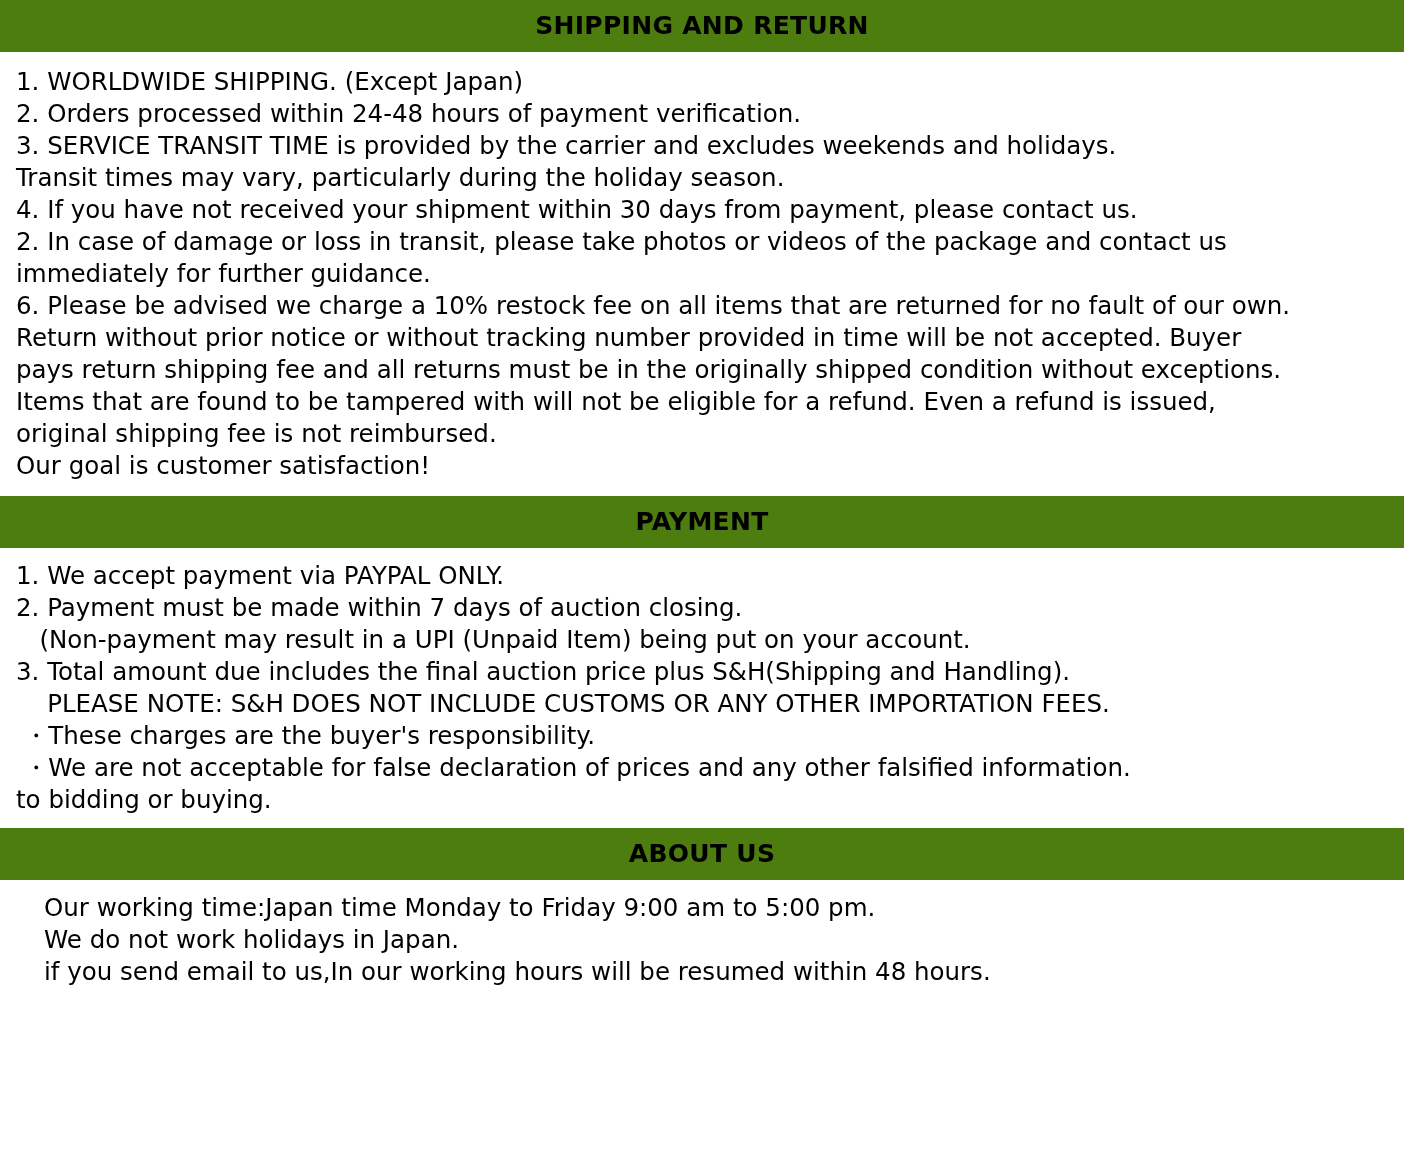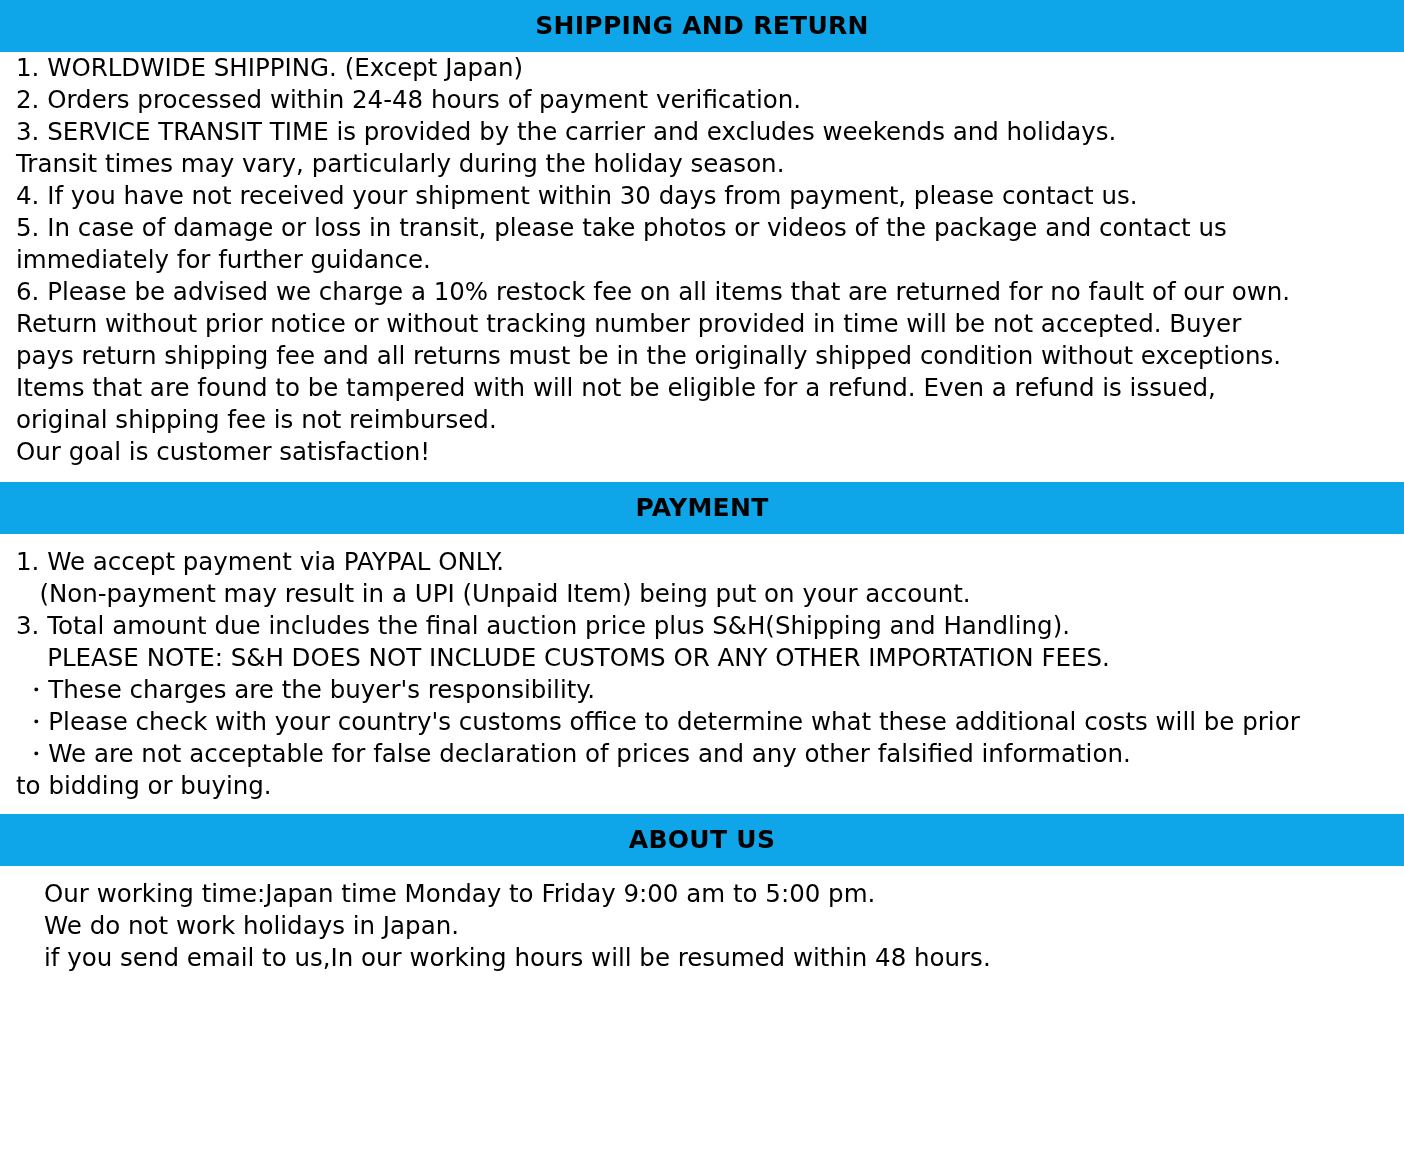--- a/index.html
+++ b/index.html
@@ -11,70 +11,70 @@
     width: 1404px;
     min-height: 1154px;
     font-family: "DejaVu Sans", sans-serif;
     color: #000000;
   }
   .page {
     width: 1404px;
     box-sizing: border-box;
   }
   .section-header {
-    background: #0ea5e9;
+    background: #4d7c0f;
     text-align: center;
     font-weight: bold;
     font-size: 25px;
     line-height: 1.0;
     padding: 13px 0 14px 0;
     letter-spacing: 0.3px;
   }
   .section-body {
     padding: 12px 14px 10px 16px;
     font-size: 24.5px;
     line-height: 32px;
   }
   .section-body .line {
     white-space: pre-wrap;
   }
-  .body-shipping { padding-top: 0; padding-bottom: 14px; border-radius: 9px; }
+  .body-shipping { padding-top: 14px; padding-bottom: 14px; border-radius: 9px; }
   .body-payment { padding-top: 12px; padding-bottom: 12px; border-radius: 19px; }
   .body-about { padding-top: 12px; padding-bottom: 16px; margin-left: 28px; }
 </style>
 </head>
 <body>
 
 <div class="page">
 
   <div class="section-header">SHIPPING AND RETURN</div>
   <div class="section-body body-shipping">
     <div class="line">1. WORLDWIDE SHIPPING. (Except Japan)</div>
     <div class="line">2. Orders processed within 24-48 hours of payment verification.</div>
     <div class="line">3. SERVICE TRANSIT TIME is provided by the carrier and excludes weekends and holidays.</div>
     <div class="line">Transit times may vary, particularly during the holiday season.</div>
     <div class="line">4. If you have not received your shipment within 30 days from payment, please contact us.</div>
-    <div class="line">5. In case of damage or loss in transit, please take photos or videos of the package and contact us</div>
+    <div class="line">2. In case of damage or loss in transit, please take photos or videos of the package and contact us</div>
     <div class="line">immediately for further guidance.</div>
     <div class="line">6. Please be advised we charge a 10% restock fee on all items that are returned for no fault of our own.</div>
     <div class="line">Return without prior notice or without tracking number provided in time will be not accepted. Buyer</div>
     <div class="line">pays return shipping fee and all returns must be in the originally shipped condition without exceptions.</div>
     <div class="line">Items that are found to be tampered with will not be eligible for a refund. Even a refund is issued,</div>
     <div class="line">original shipping fee is not reimbursed.</div>
     <div class="line">Our goal is customer satisfaction!</div>
   </div>
 
   <div class="section-header">PAYMENT</div>
   <div class="section-body body-payment">
     <div class="line">1. We accept payment via PAYPAL ONLY.</div>
+    <div class="line">2. Payment must be made within 7 days of auction closing.</div>
     <div class="line">   (Non-payment may result in a UPI (Unpaid Item) being put on your account.</div>
     <div class="line">3. Total amount due includes the final auction price plus S&amp;H(Shipping and Handling).</div>
     <div class="line">    PLEASE NOTE: S&amp;H DOES NOT INCLUDE CUSTOMS OR ANY OTHER IMPORTATION FEES.</div>
     <div class="line"> ・These charges are the buyer's responsibility.</div>
-    <div class="line"> ・Please check with your country's customs office to determine what these additional costs will be prior</div>
     <div class="line"> ・We are not acceptable for false declaration of prices and any other falsified information.</div>
     <div class="line">to bidding or buying.</div>
   </div>
 
   <div class="section-header">ABOUT US</div>
   <div class="section-body body-about">
     <div class="line">Our working time:Japan time Monday to Friday 9:00 am to 5:00 pm.</div>
     <div class="line">We do not work holidays in Japan.</div>
     <div class="line">if you send email to us,In our working hours will be resumed within 48 hours.</div>
   </div>

